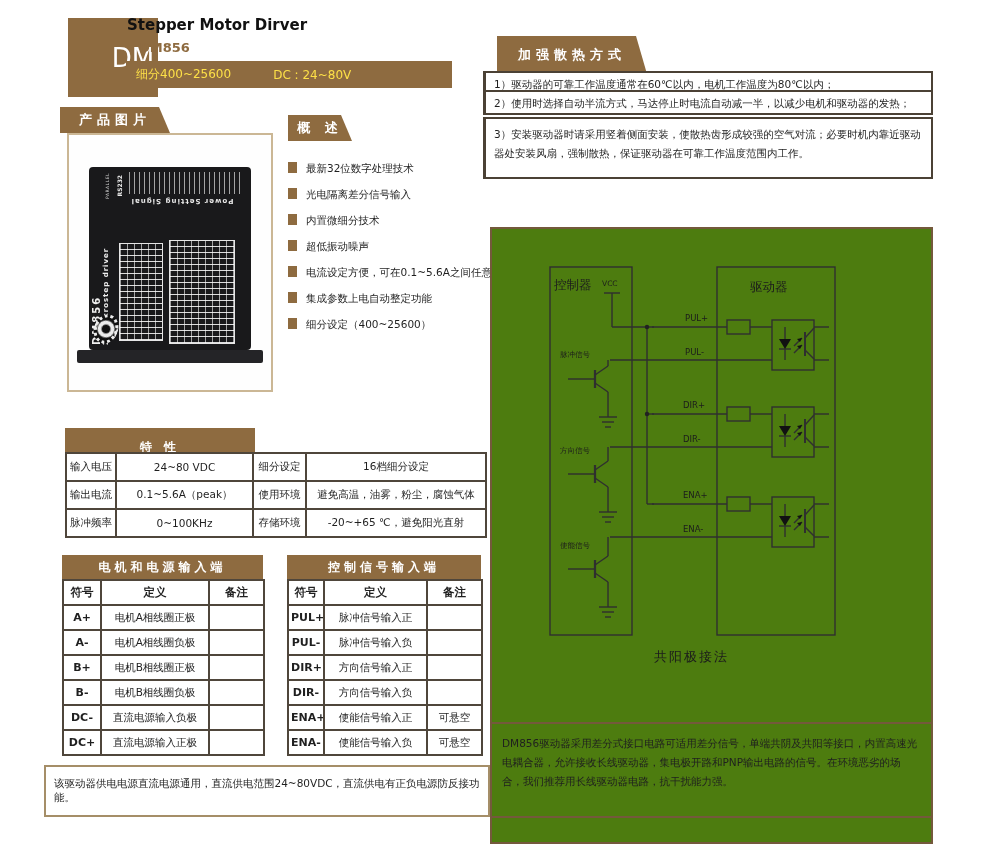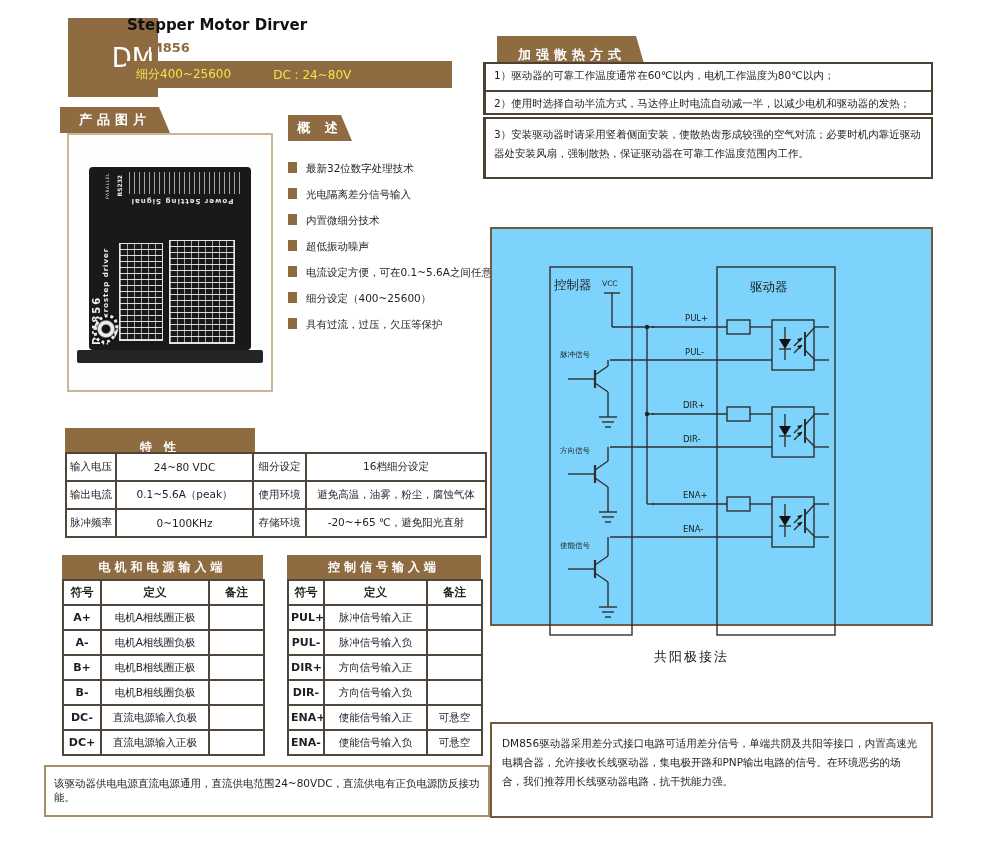--- a/index.html
+++ b/index.html
@@ -21,21 +21,21 @@
     display:flex;align-items:center;justify-content:center;font-size:26px;padding-left:40px;}
   .prod-title{left:127px;top:16px;font-size:15px;font-weight:bold;color:#111;}
   .prod-model{left:139px;top:40px;font-size:13px;font-weight:bold;color:#8e6b40;}
   .spec-bar{left:126px;top:61px;width:326px;height:27px;background:#8e6b40;color:#fde047;
     display:flex;align-items:center;font-size:12px;}
   .spec-bar .s1{margin-left:10px;}
   .spec-bar .s2{margin-left:42px;}
   
   .cool-box{position:absolute;left:483px;width:450px;border:2px solid #4b4135;border-left:3px solid #4b4135;
     background:#fff;font-size:10.5px;line-height:17px;padding:3px 8px;box-sizing:border-box;}
-  .cool-1{top:62px;height:34px;white-space:nowrap;overflow:hidden;}
+  .cool-1{top:71px;height:34px;white-space:nowrap;overflow:hidden;}
   .cool-2{top:90px;height:25px;white-space:nowrap;overflow:hidden;}
   .cool-3{top:117px;height:62px;line-height:19px;padding-top:6px;}
   
   .product-frame{left:67px;top:133px;width:206px;height:259px;border:2px solid #cbb795;background:#fefefe;box-sizing:border-box;}
   .drv-body{position:absolute;left:20px;top:32px;width:162px;height:183px;background:#19191b;border-radius:4px;}
   .drv-side{position:absolute;left:2px;top:8px;height:170px;display:flex;flex-direction:row;}
   .drv-side span{writing-mode:vertical-rl;transform:rotate(180deg);color:#efefef;}
   .drv-side-name{font-size:7px;font-weight:bold;letter-spacing:1px;}
   .drv-side-model{font-size:10px;font-weight:bold;letter-spacing:2px;margin-top:2px;}
   .drv-parallel{position:absolute;left:16px;top:6px;writing-mode:vertical-rl;transform:rotate(180deg);
@@ -71,21 +71,21 @@
   .char-tbl td{height:26px;}
   .io-tbl td{height:23px;}
   .io-tbl td:first-child{font-weight:bold;font-size:11px;}
   .motor-tbl{left:62px;top:579px;width:201px;}
   .ctrl-tbl{left:287px;top:579px;width:194px;}
   .io-tbl .hdr td{font-size:11.5px;font-weight:bold;}
   
   .note-box{left:44px;top:765px;width:446px;height:52px;border:2px solid #a58e68;box-sizing:border-box;
     font-size:10.5px;display:flex;align-items:center;padding:16px 8px;}
   
-  .diagram-box{left:490px;top:227px;width:443px;height:399px;border:2px solid #74593c;box-sizing:border-box;background:#7dd3fc;}
+  .diagram-box{left:490px;top:227px;width:443px;height:617px;border:2px solid #74593c;box-sizing:border-box;background:#4d7c0f;}
   .paragraph-box{left:490px;top:722px;width:443px;height:96px;border:2px solid #74593c;box-sizing:border-box;
     font-size:10.5px;line-height:19px;padding:10px 10px;}
   svg text{font-family:"DejaVu Sans","Liberation Sans",sans-serif;}
 </style>
 </head>
 <body>
 
 <div class="abs dm-box">DM</div>
 <div class="abs prod-title">Stepper Motor Dirver</div>
 <div class="abs prod-model">DM856</div>
@@ -134,25 +134,25 @@
   <div class="bullet-item">
       <span class="bullet-sq"></span>
       <span>超低振动噪声</span>
     </div>
   <div class="bullet-item">
       <span class="bullet-sq"></span>
       <span>电流设定方便，可在0.1~5.6A之间任意切换</span>
     </div>
   <div class="bullet-item">
       <span class="bullet-sq"></span>
+      <span>集成参数上电自动整定功能</span>
+    </div>
+  <div class="bullet-item">
+      <span class="bullet-sq"></span>
       <span>细分设定（400~25600）</span>
-    </div>
-  <div class="bullet-item">
-      <span class="bullet-sq"></span>
-      <span>具有过流，过压，欠压等保护</span>
     </div>
 </div>
 
 <div class="tbl-head" style="left:65px;top:428px;width:190px;height:38px;">特 性</div>
 <table class="tbl char-tbl">
   <colgroup>
       <col style="width:50px">
       <col style="width:137px">
       <col style="width:53px">
       <col style="width:180px">

